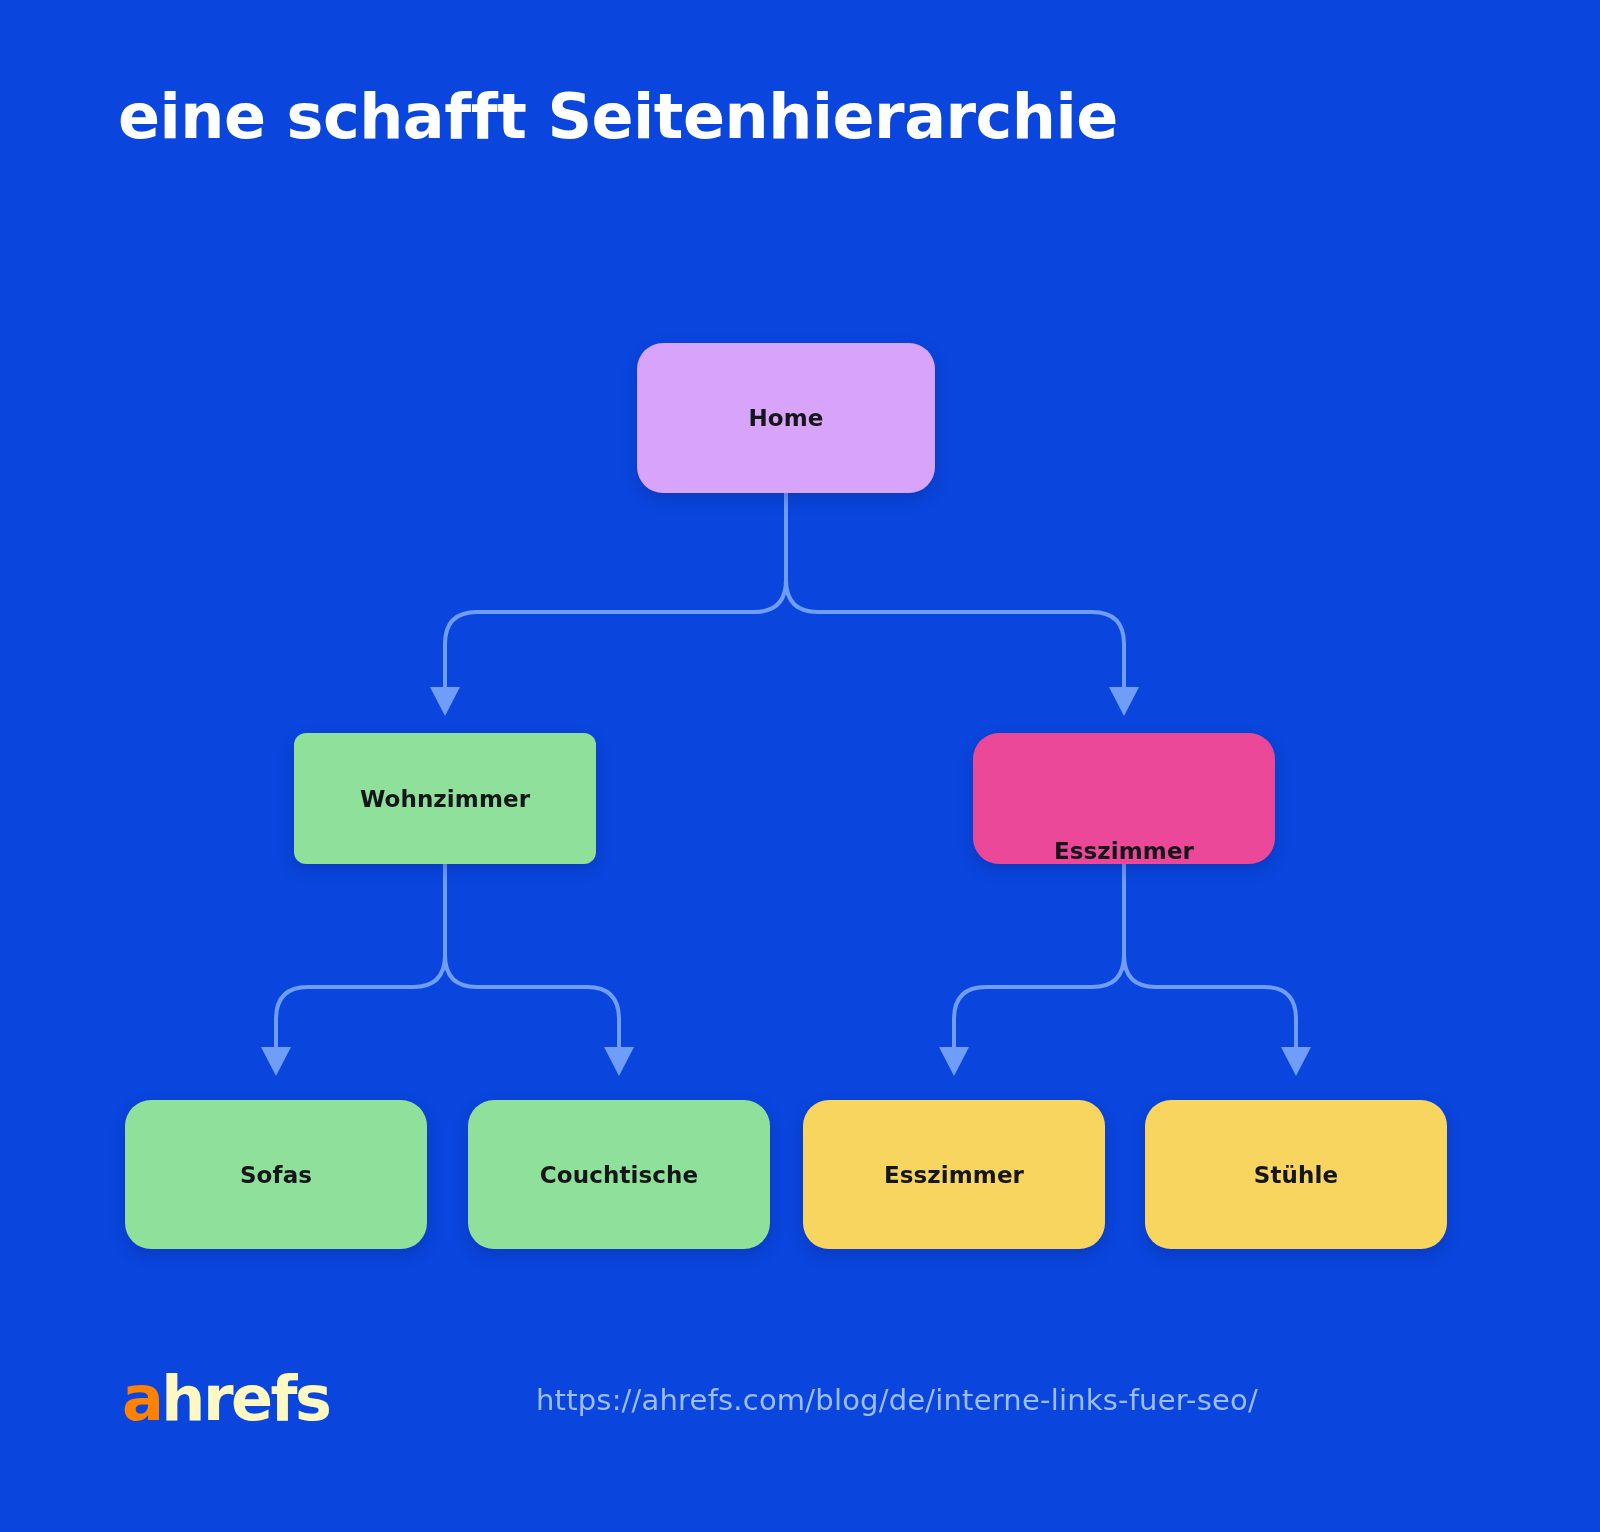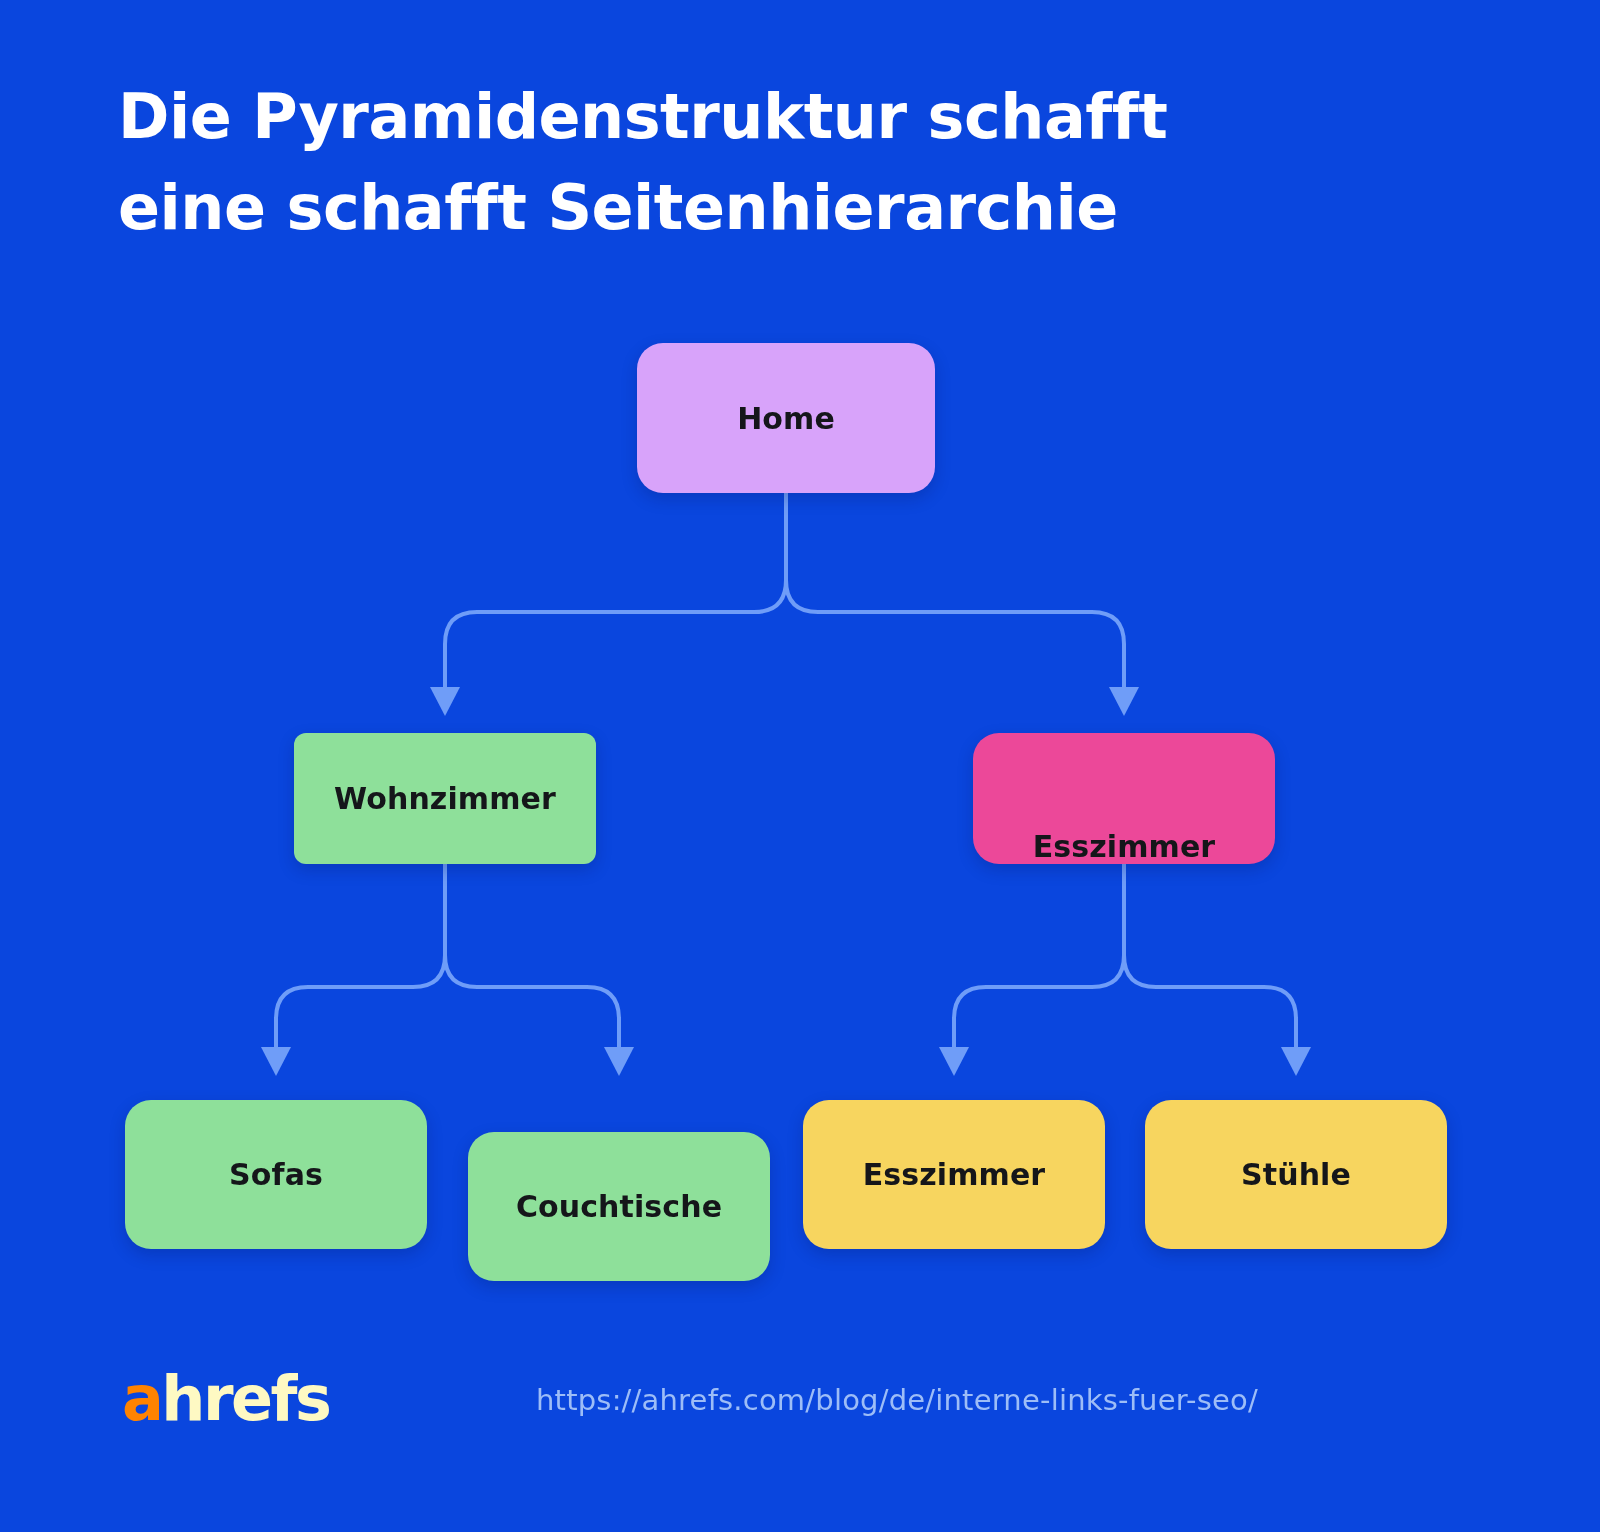--- a/index.html
+++ b/index.html
@@ -45,21 +45,21 @@
   .node {
     position: absolute;
     box-sizing: border-box;
     border-radius: 26px;
     display: flex;
     align-items: center;
     justify-content: center;
     color: #15161a;
     font-family: "DejaVu Sans", sans-serif;
     font-weight: bold;
-    font-size: 30px;
+    font-size: 23px;
     letter-spacing: 0.1px;
     text-align: center;
     box-shadow: 0 6px 16px rgba(0, 20, 80, 0.22);
   }
   .node-home {
     left: 637px; top: 343px; width: 298px; height: 150px;
     background: #d8a3fa;
   }
   .node-wohnzimmer {
     left: 294px; top: 733px; width: 302px; height: 131px;
@@ -71,21 +71,20 @@
     background: #ec4899;
     align-items: flex-end;
   }
   .node-sofas {
     left: 125px; top: 1100px; width: 302px; height: 149px;
     background: #8ee09a;
   }
   .node-couchtische {
     left: 468px; top: 1100px; width: 302px; height: 149px;
     background: #8ee09a;
-    margin-top: 32px;
   }
   .node-esstische {
     left: 803px; top: 1100px; width: 302px; height: 149px;
     background: #f7d55f;
   }
   .node-stuehle {
     left: 1145px; top: 1100px; width: 302px; height: 149px;
     background: #f7d55f;
   }
 
@@ -117,21 +116,20 @@
     letter-spacing: 0.2px;
     white-space: nowrap;
   }
 </style>
 </head>
 <body>
 
 <div id="stage">
 
   <div id="title">
-    <span class="tline">Die Pyramidenstruktur schafft</span>
     <span class="tline">eine schafft Seitenhierarchie</span>
   </div>
 
   <svg id="edges" viewBox="0 0 1600 1532" width="1600" height="1532" xmlns="http://www.w3.org/2000/svg">
 
     <path d="M 786 493 L 786 580 Q 786 612 754 612 L 477 612 Q 445 612 445 644 L 445 688" fill="none" stroke="#6f9df8" stroke-width="4" stroke-linecap="round"></path>
     <polygon points="430,687 460,687 445,716" fill="#6f9df8"></polygon>
 
     <path d="M 786 493 L 786 580 Q 786 612 818 612 L 1092 612 Q 1124 612 1124 644 L 1124 688" fill="none" stroke="#6f9df8" stroke-width="4" stroke-linecap="round"></path>
     <polygon points="1109,687 1139,687 1124,716" fill="#6f9df8"></polygon>

